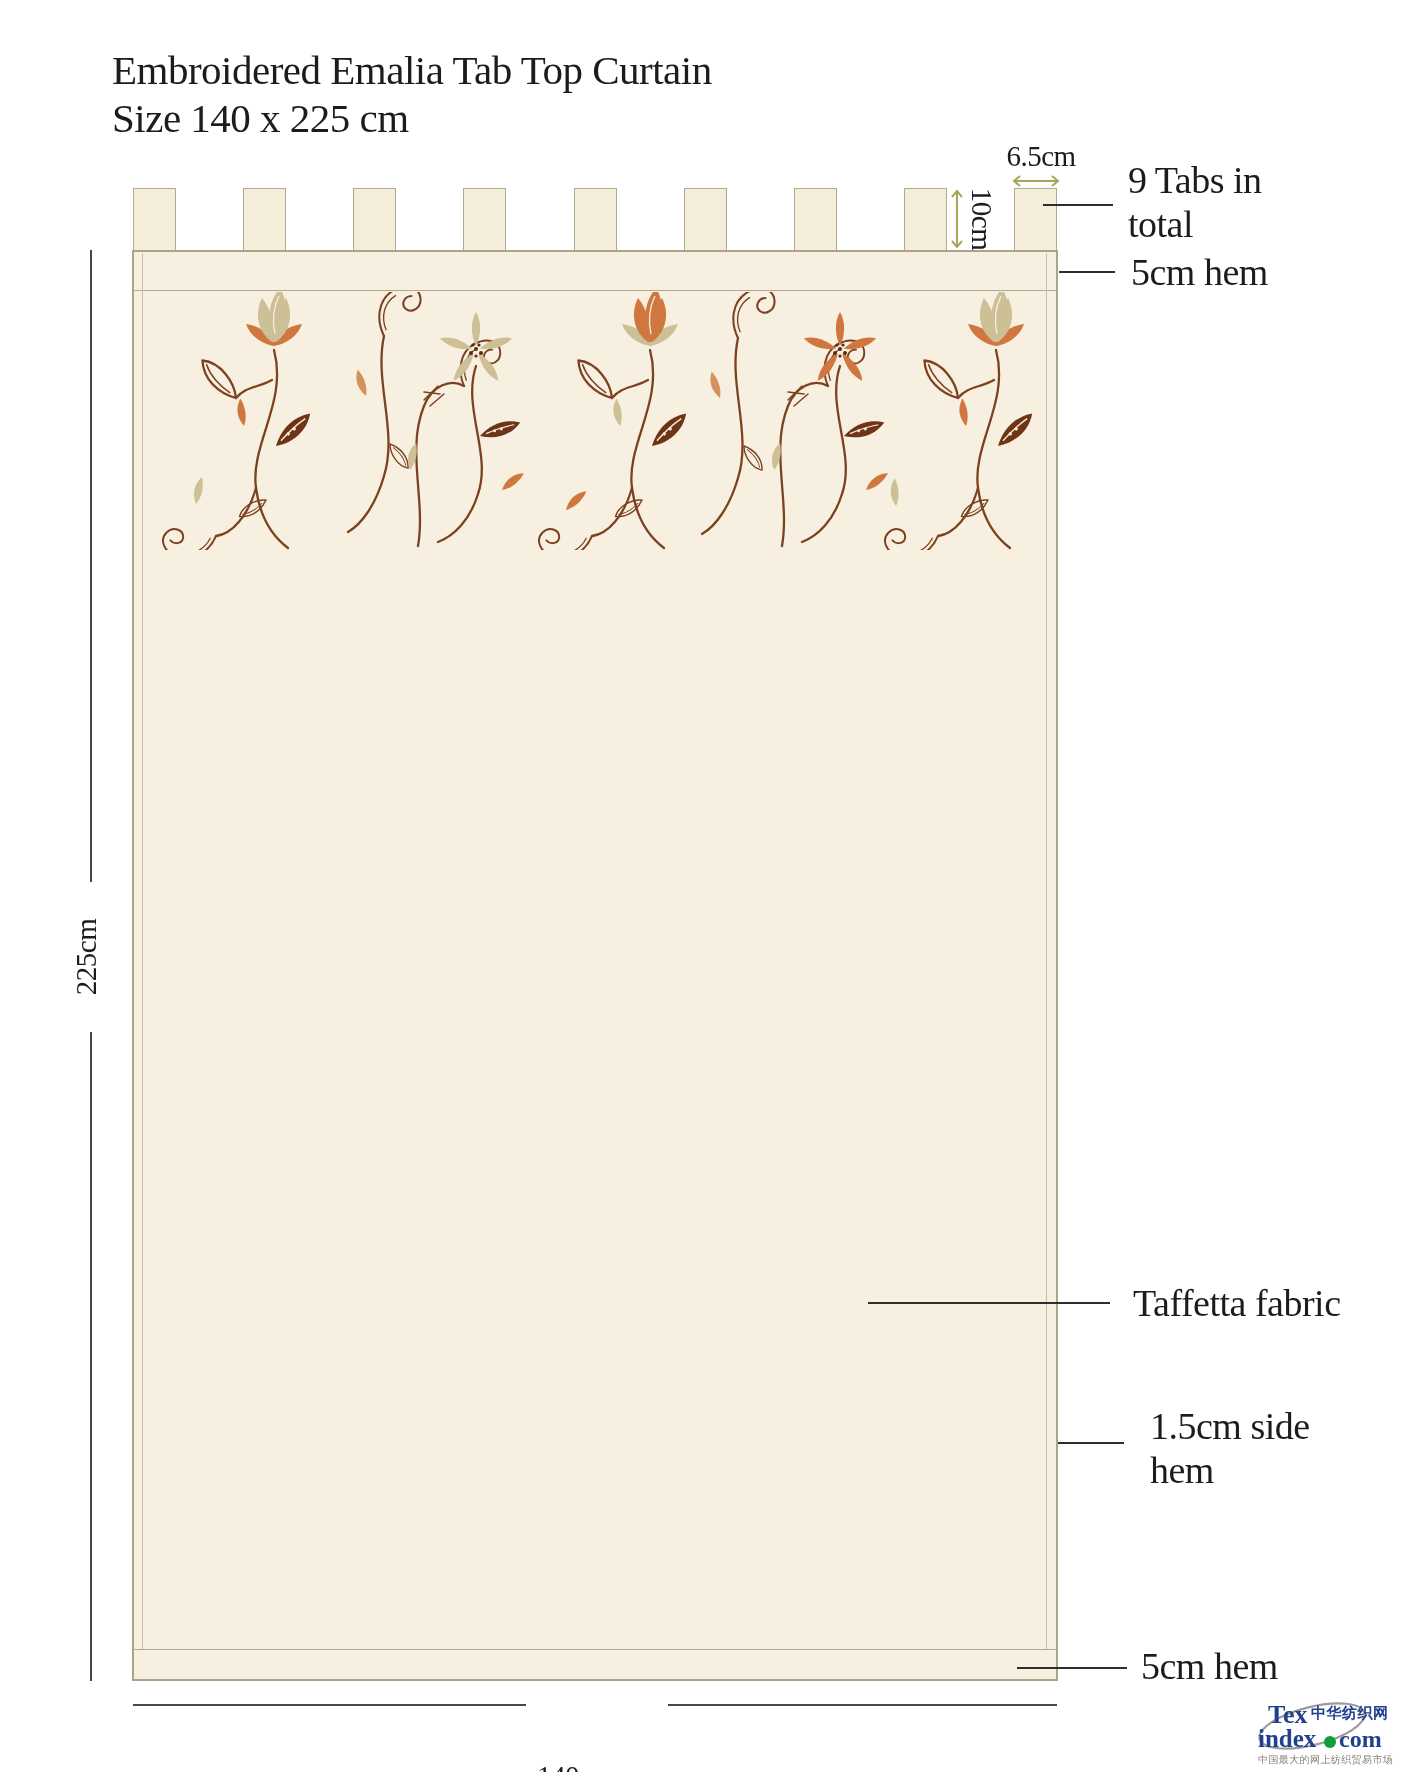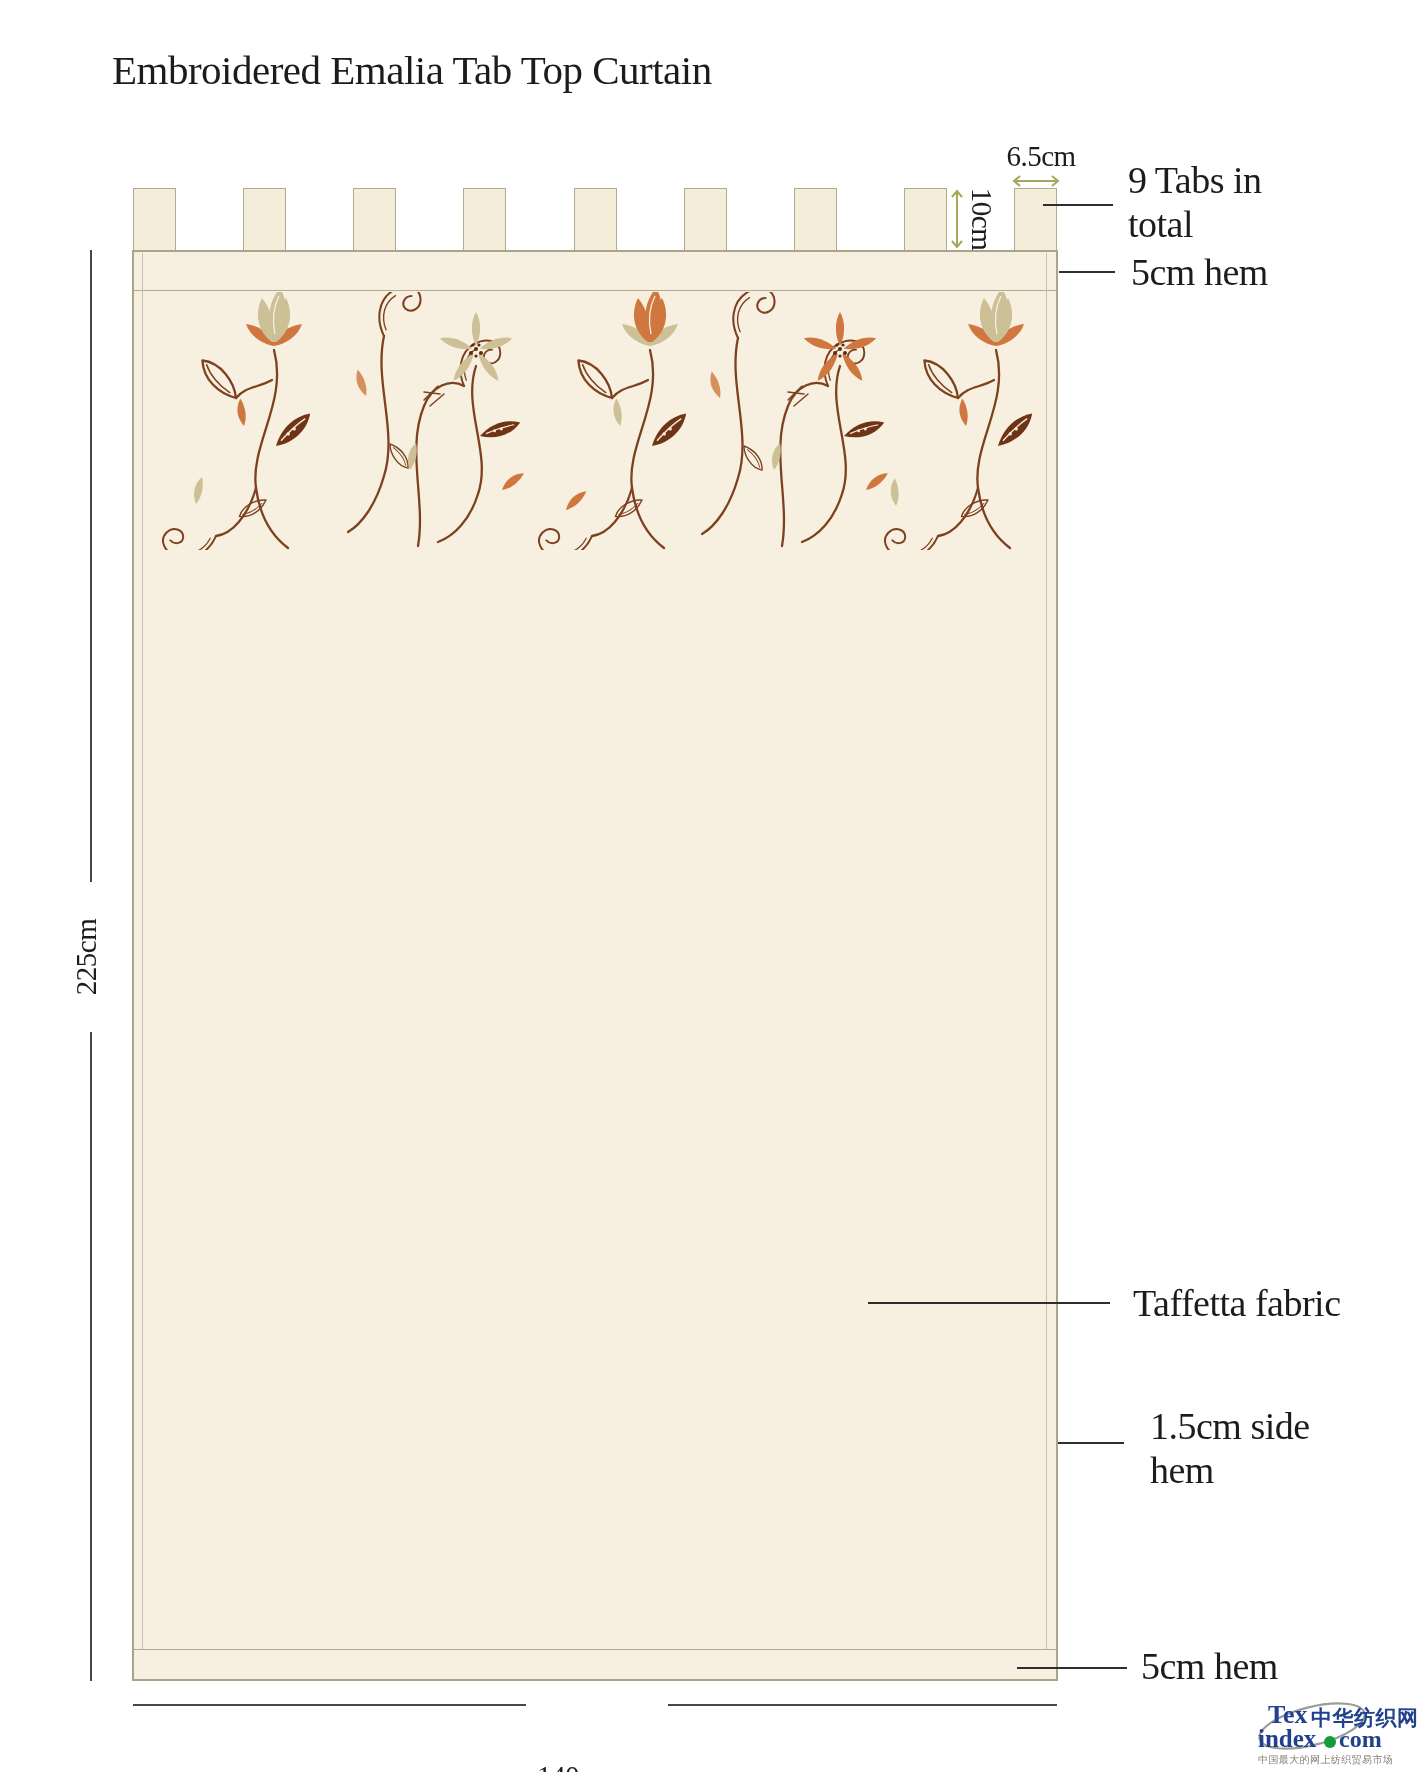--- a/index.html
+++ b/index.html
@@ -25,20 +25,21 @@
   svg .cream{stroke:#f6efde;fill:none;stroke-width:1.3;}
   .logo-blue{color:#22418c;font-weight:bold;}
   .cn{font-weight:bold;}
 </style>
 </head>
 <body>
 
 <div id="stage">
 
   <div class="abs title-line" style="left:112px;top:46px;">Embroidered Emalia Tab Top Curtain</div>
+  <div class="abs title-line" style="left:112px;top:94px;">Size 140 x 225 cm</div>
 
   <div class="abs" id="tabs-layer" style="left:0;top:0;">
       <div class="tab" style="left: 133px;"></div>
       <div class="tab" style="left: 243px;"></div>
       <div class="tab" style="left: 353px;"></div>
       <div class="tab" style="left: 463px;"></div>
       <div class="tab" style="left: 574px;"></div>
       <div class="tab" style="left: 684px;"></div>
       <div class="tab" style="left: 794px;"></div>
       <div class="tab" style="left: 904px;"></div>
@@ -184,17 +185,17 @@
   <div class="abs callout-text" style="left:1141px;top:1644px;">5cm hem</div>
 
   <div class="abs" style="left:1252px;top:1698px;width:170px;height:74px;">
     <svg class="abs" style="left:0;top:0;" width="134" height="60">
       <ellipse cx="60" cy="28" rx="54" ry="19" fill="none" stroke="#9b9b9b" stroke-width="2.2" transform="rotate(-14 60 28)"></ellipse>
     </svg>
     <div class="abs logo-blue" style="left:16px;top:2px;font-size:26px;">Tex</div>
     <div class="abs logo-blue" style="left:6px;top:27px;font-size:25px;">index</div>
     <div class="abs" style="left:72px;top:38px;width:12px;height:12px;border-radius:50%;background:#129c3c;"></div>
     <div class="abs logo-blue" style="left:87px;top:28px;font-size:24px;text-align:center;">com</div>
-    <div class="abs logo-blue cn" style="left:59px;top:6px;font-size:21px;letter-spacing:0.5px;">中华纺织网</div>
+    <div class="abs logo-blue cn" style="left:59px;top:6px;font-size:15px;letter-spacing:0.5px;">中华纺织网</div>
     <div class="abs" style="left:6px;top:55px;font-size:10px;letter-spacing:0.4px;color:#8a8274;white-space:nowrap;">中国最大的网上纺织贸易市场</div>
   </div>
 
 </div>
 
 </body></html>

